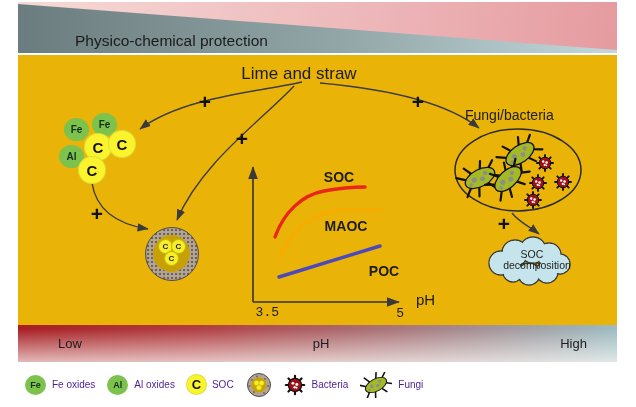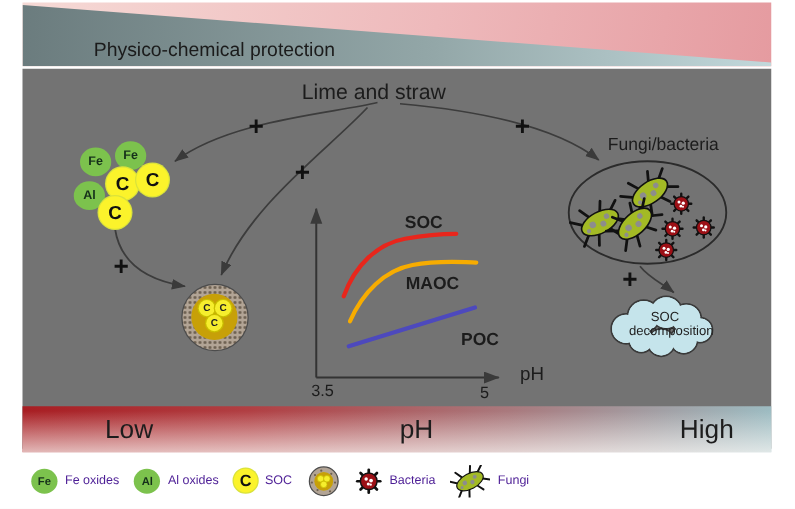--- a/index.html
+++ b/index.html
@@ -9,21 +9,21 @@
   }
   .abs{position:absolute;}
   
   #top-banner{left:18px;top:2px;width:599px;height:51px;
     background:linear-gradient(100deg,#f6dad6 0%,#eeb9bb 55%,#e59ba0 100%);}
   #top-banner svg{position:absolute;left:0;top:0;}
   .banner-label{position:absolute;font-size:15.5px;white-space:nowrap;color:#1b1b1b;}
   #pc-label{left:57px;top:30px;}
   #md-label{left:370px;top:12px;}
   
-  #main-panel{left:18px;top:55px;width:599px;height:304px;background:#737373;}
+  #main-panel{left:18px;top:55px;width:599px;height:304px;background:#eab308;}
   #diagram-svg{position:absolute;left:0;top:0;}
   .txt{position:absolute;white-space:nowrap;color:#1c1c1c;}
   #lime-label{left:211px;top:9px;width:140px;text-align:center;font-size:17px;}
   .plus{position:absolute;width:22px;text-align:center;font-size:21px;font-weight:700;color:#111;line-height:1;}
   
   .oxide{position:absolute;width:25px;height:23px;border-radius:50%;background:#7cc24d;
     display:flex;align-items:center;justify-content:center;font-size:10px;font-weight:600;color:#15301a;}
   .cball{position:absolute;width:26px;height:26px;border-radius:50%;background:#fbf32b;
     box-shadow:0 0 0 1px #d9e23c;display:flex;align-items:center;justify-content:center;
     font-size:15px;font-weight:700;color:#111;}
@@ -34,34 +34,34 @@
   #aggregate-core{position:absolute;left:7px;top:7px;width:37px;height:37px;border-radius:50%;background:#c7a008;}
   .aggr-c{position:absolute;width:13px;height:13px;border-radius:50%;background:#f6ee2d;
     box-shadow:0 0 0 1px #c9bd00;display:flex;align-items:center;justify-content:center;
     font-size:8px;font-weight:700;color:#222;}
   
   .series-label{position:absolute;font-size:14px;font-weight:600;text-align:center;}
   #soc-label{left:296px;top:114px;width:50px;}
   #maoc-label{left:298px;top:163px;width:60px;}
   #poc-label{left:341px;top:208px;width:50px;}
   #ph-axis-label{left:398px;top:236px;font-size:15px;}
-  .tick{position:absolute;font-size:13px;text-align:left;}
+  .tick{position:absolute;font-size:13px;text-align:right;font-family:Liberation Mono, monospace;}
   #tick-35{left:231px;top:250px;width:30px;}
   #tick-5{left:366px;top:251px;width:20px;}
-  #fungi-bacteria-label{left:447px;top:52px;width:110px;text-align:right;font-size:14px;}
+  #fungi-bacteria-label{left:447px;top:52px;width:110px;text-align:left;font-size:14px;}
   .cloud-txt{position:absolute;text-align:center;font-size:10.5px;color:#222;}
   #cloud-line1{left:489px;top:193px;width:50px;}
   #cloud-line2{left:482px;top:204px;width:74px;}
   
   #bottom-banner{left:18px;top:325px;width:599px;height:37px;
     background:
       linear-gradient(to bottom,rgba(255,255,255,0) 10%,rgba(252,250,247,0.7) 100%),
       linear-gradient(to right,#a81e23 0%,#b13f43 30%,#a9797d 65%,#9dbcc2 100%);}
   #bottom-banner .row{display:flex;justify-content:space-between;align-items:center;height:100%;
-    padding:0 30px 0 40px;font-size:21px;color:#1d1d1d;margin-left:26px;}
+    padding:0 30px 0 40px;font-size:13px;color:#1d1d1d;}
   
   #legend{left:0;top:362px;width:636px;height:45px;background:#ffffff;
     display:flex;align-items:center;padding-left:25px;box-sizing:border-box;gap:12px;}
   .legend-item{display:flex;align-items:center;gap:6px;}
   .legend-item .lbl{font-size:10px;color:#4c1d95;}
   .mini-oxide{width:21px;height:20px;border-radius:50%;background:#7cc24d;
     display:flex;align-items:center;justify-content:center;font-size:9px;font-weight:600;color:#15301a;}
   .mini-c{width:19px;height:19px;border-radius:50%;background:#fbf32b;box-shadow:0 0 0 1px #d9e23c;
     display:flex;align-items:center;justify-content:center;font-size:13px;font-weight:700;color:#111;}
 </style>

